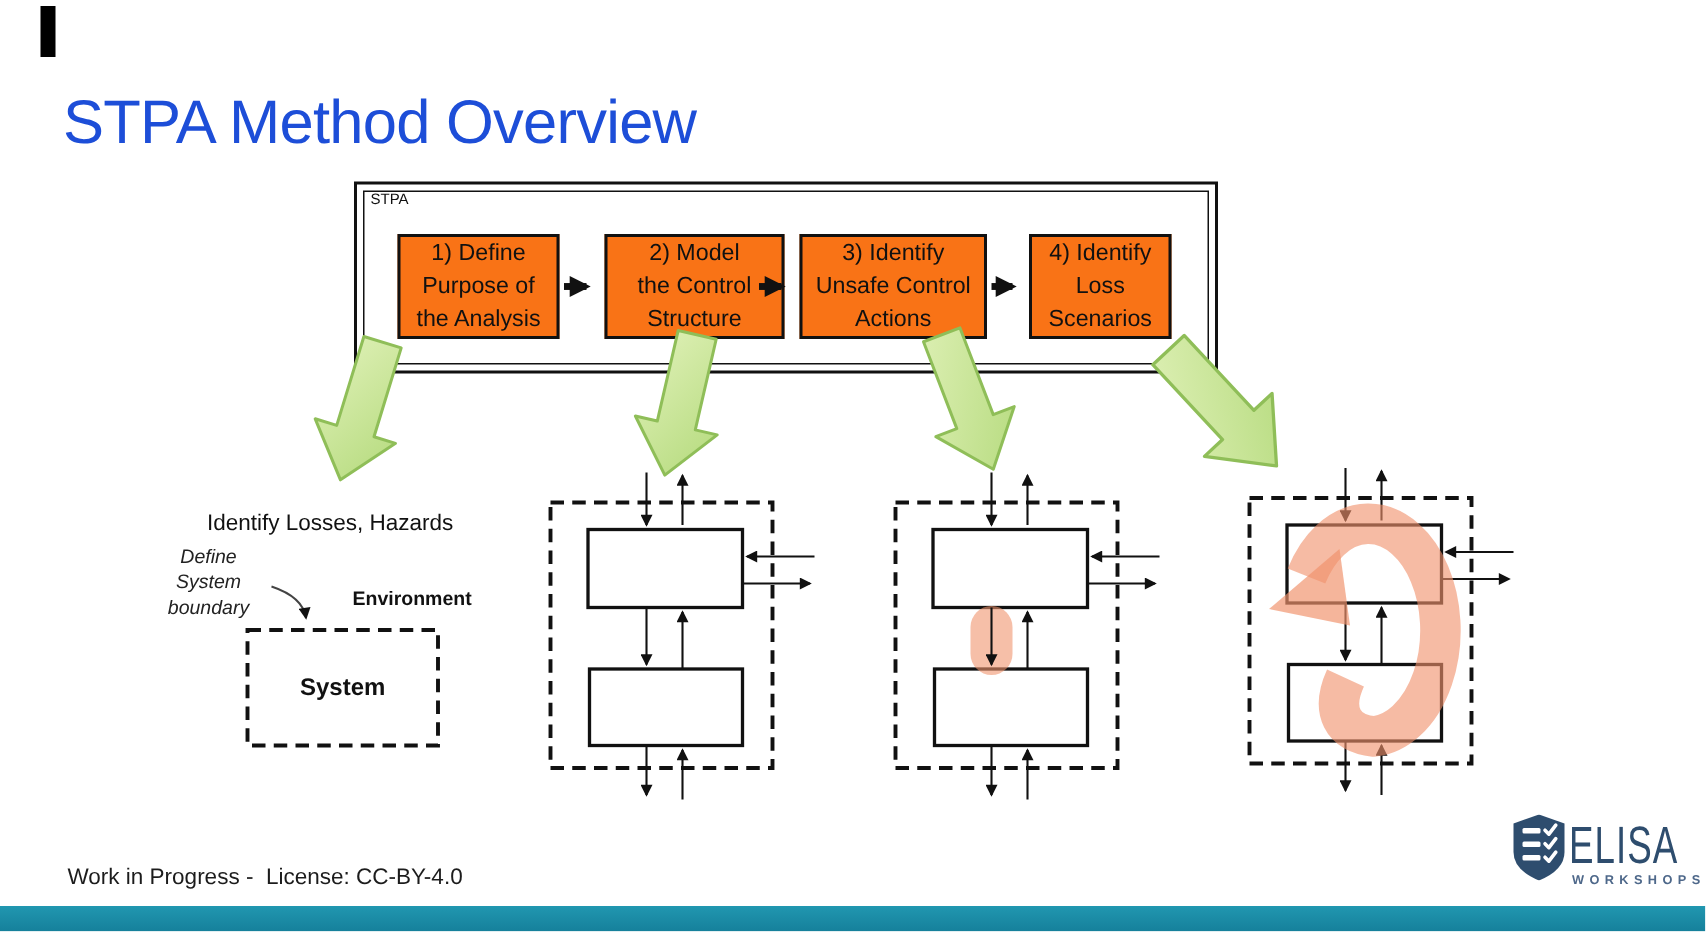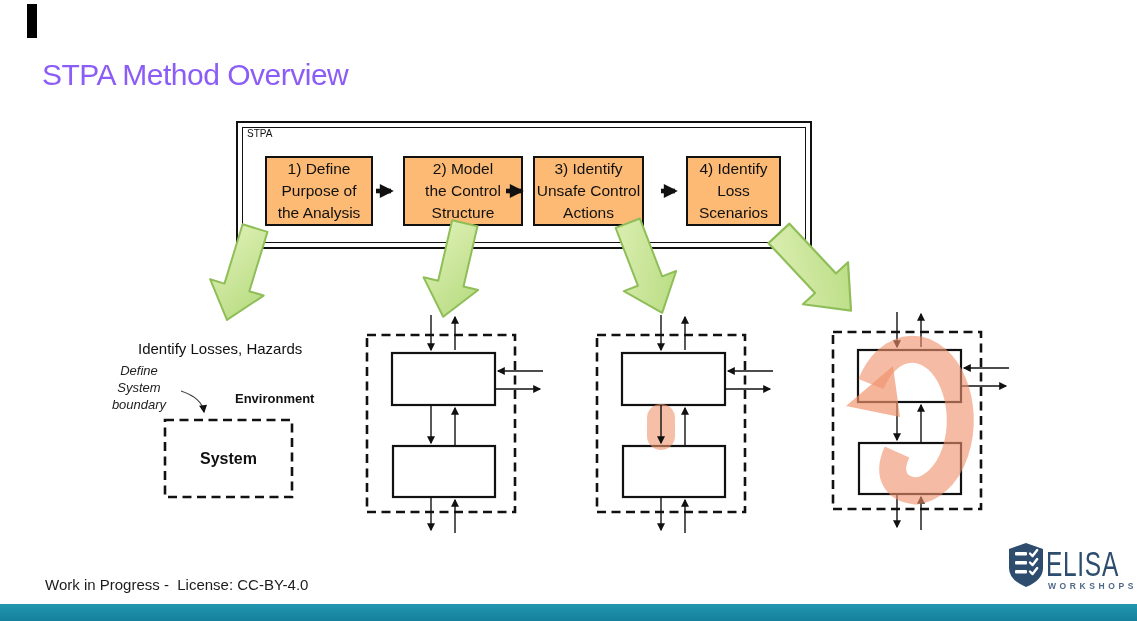--- a/index.html
+++ b/index.html
@@ -4,33 +4,33 @@
 <style>
   html,body{margin:0;padding:0;background:#ffffff;}
   #slide{
     position:relative;width:1137px;height:621px;background:#ffffff;overflow:hidden;
     font-family:"Liberation Sans",sans-serif;color:#111;
   }
   .abs{position:absolute;}
   
   #cursor{left:27px;top:4px;width:10px;height:34px;background:#000;}
   
-  #title{left:42px;top:58px;font-size:30px;letter-spacing:-0.5px;color:#8b5cf6;white-space:nowrap;}
+  #title{left:42px;top:58px;font-size:41px;letter-spacing:-0.5px;color:#1d4ed8;white-space:nowrap;}
   
   #stpa-outer{left:236px;top:121px;width:576px;height:128px;border:2.5px solid #111;box-sizing:border-box;}
   #stpa-inner{left:242px;top:127px;width:564px;height:116px;border:1.6px solid #111;box-sizing:border-box;}
   #stpa-label{left:247px;top:128px;font-size:10px;font-weight:normal;}
   .step-box{
-    top:156px;height:70px;border:2px solid #111;background:#fdba74;box-sizing:border-box;
+    top:156px;height:70px;border:2px solid #111;background:#f97316;box-sizing:border-box;
     display:flex;align-items:center;justify-content:center;text-align:center;
     font-size:15.5px;line-height:1.4;white-space:pre-line;
   }
   #step1{left:265px;width:108px;}
   #step2{left:403px;width:120px;}
-  #step3{left:533px;width:111px;}
+  #step3{left:533px;width:125px;}
   #step4{left:686px;width:95px;}
   
   #caption1{left:138px;top:340px;font-size:15px;}
   #bnote{left:100px;top:363px;width:78px;font-size:13px;line-height:1.3;text-align:center;color:#222;}
   #bnote span{display:block;font-style:italic;}
   #env-label{left:235px;top:391px;font-size:13px;font-weight:bold;}
   #sys-label{left:200px;top:450px;font-size:16px;font-weight:bold;}
   
   #footer-text{left:45px;top:576px;font-size:15px;color:#1c1c1c;white-space:pre;}
   #footer-bar{left:0;top:604px;width:1137px;height:17px;background:linear-gradient(#2197b0,#15809b);}

